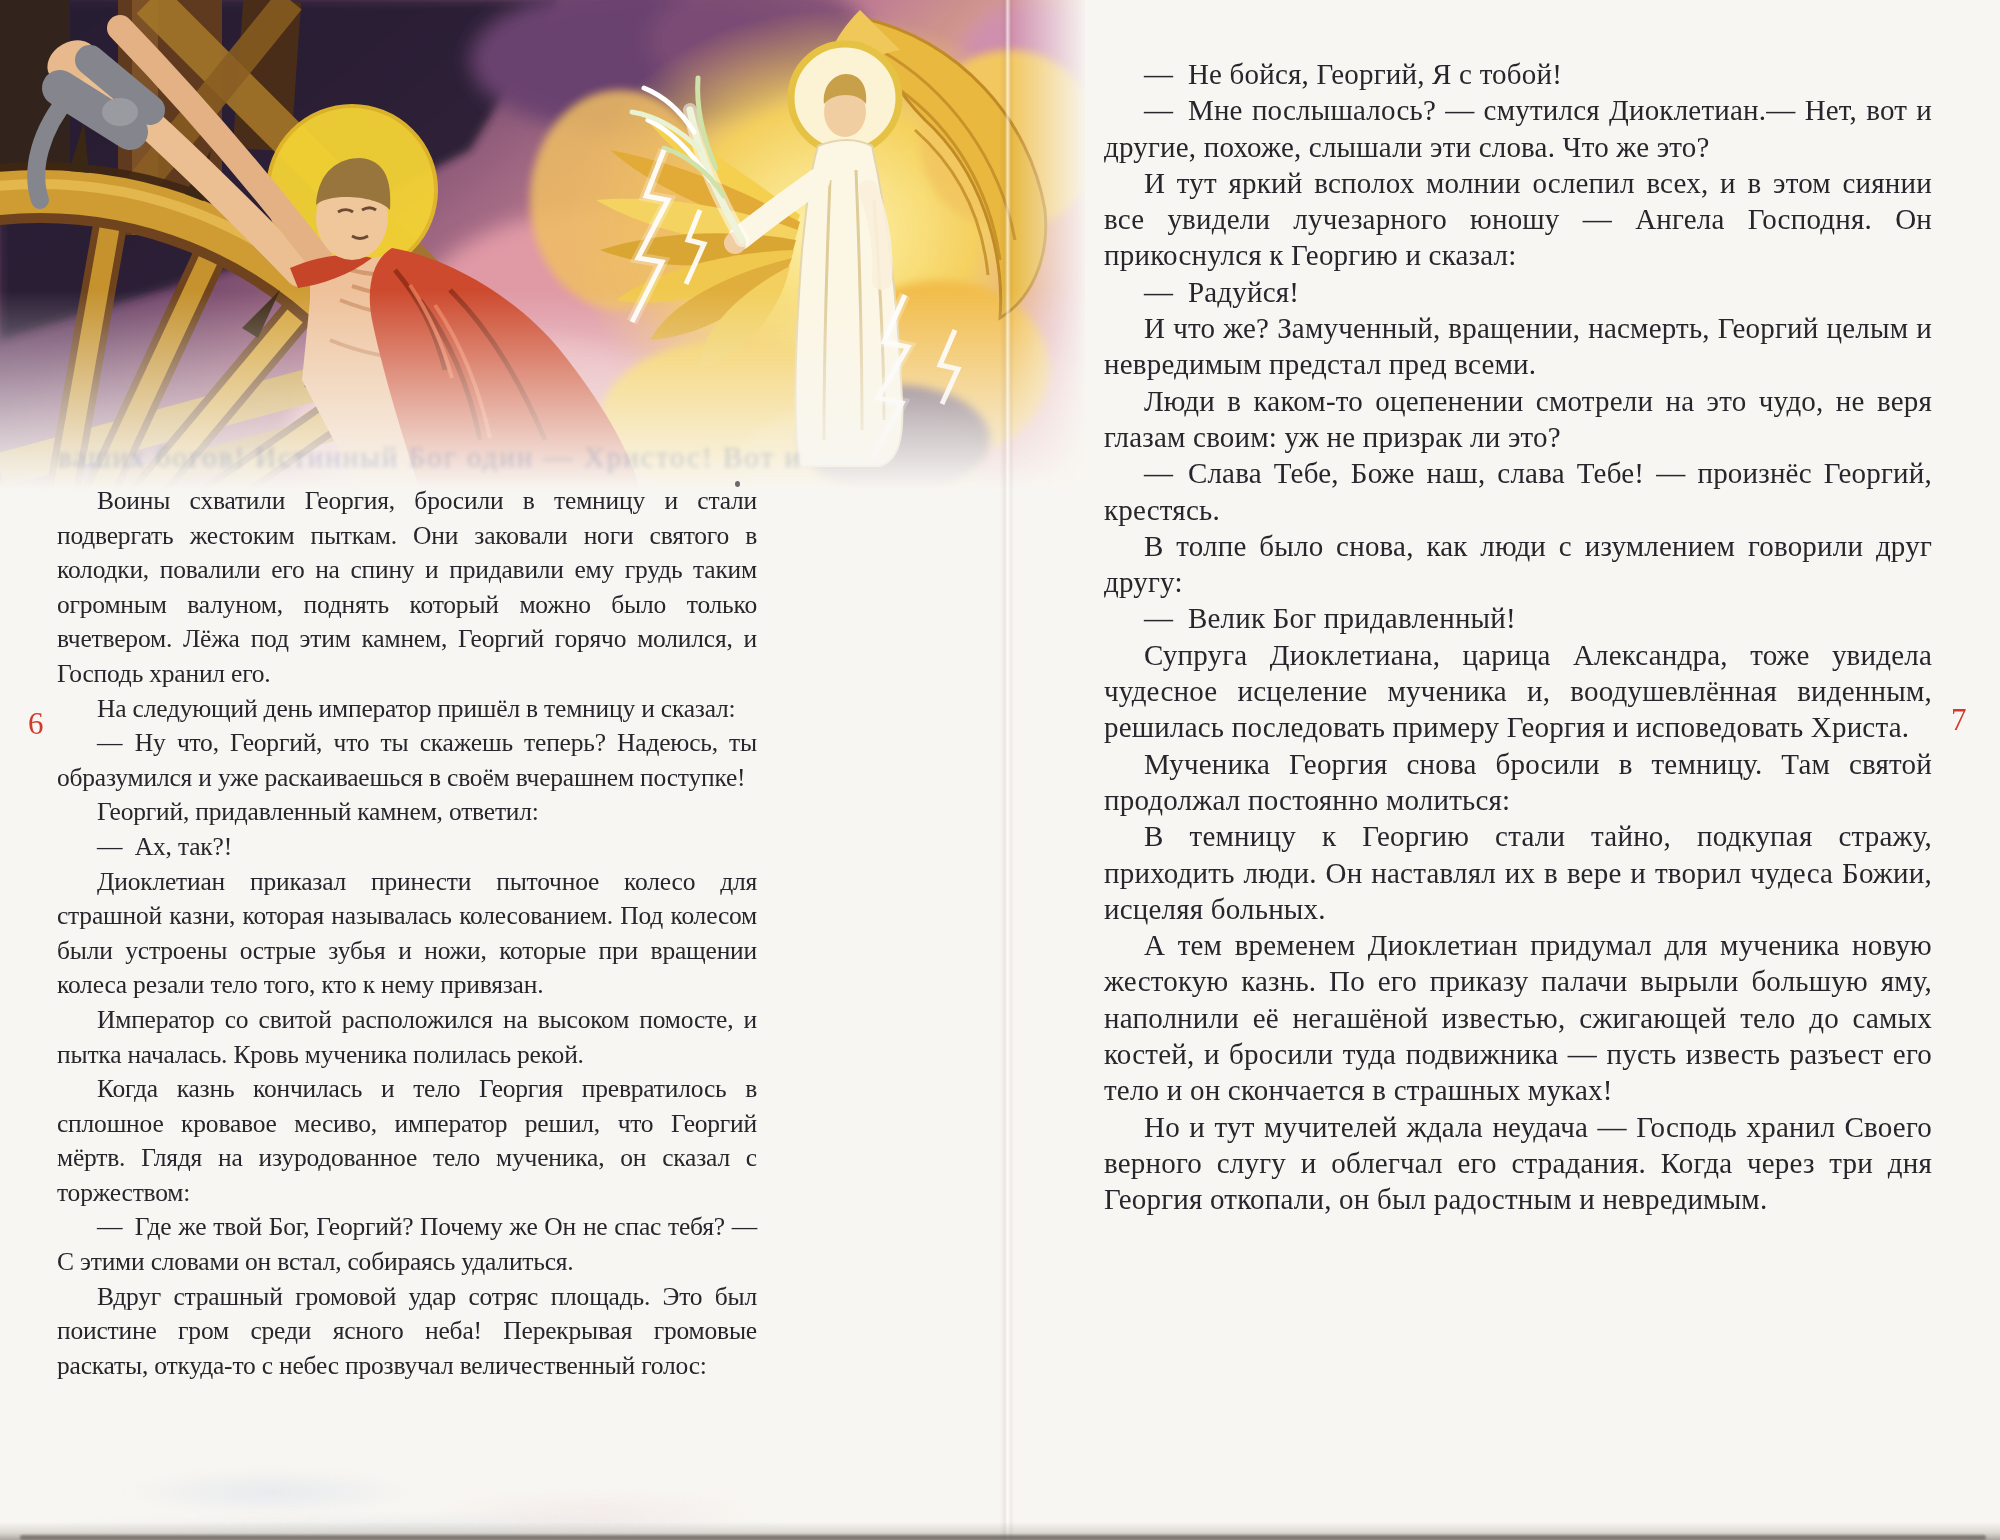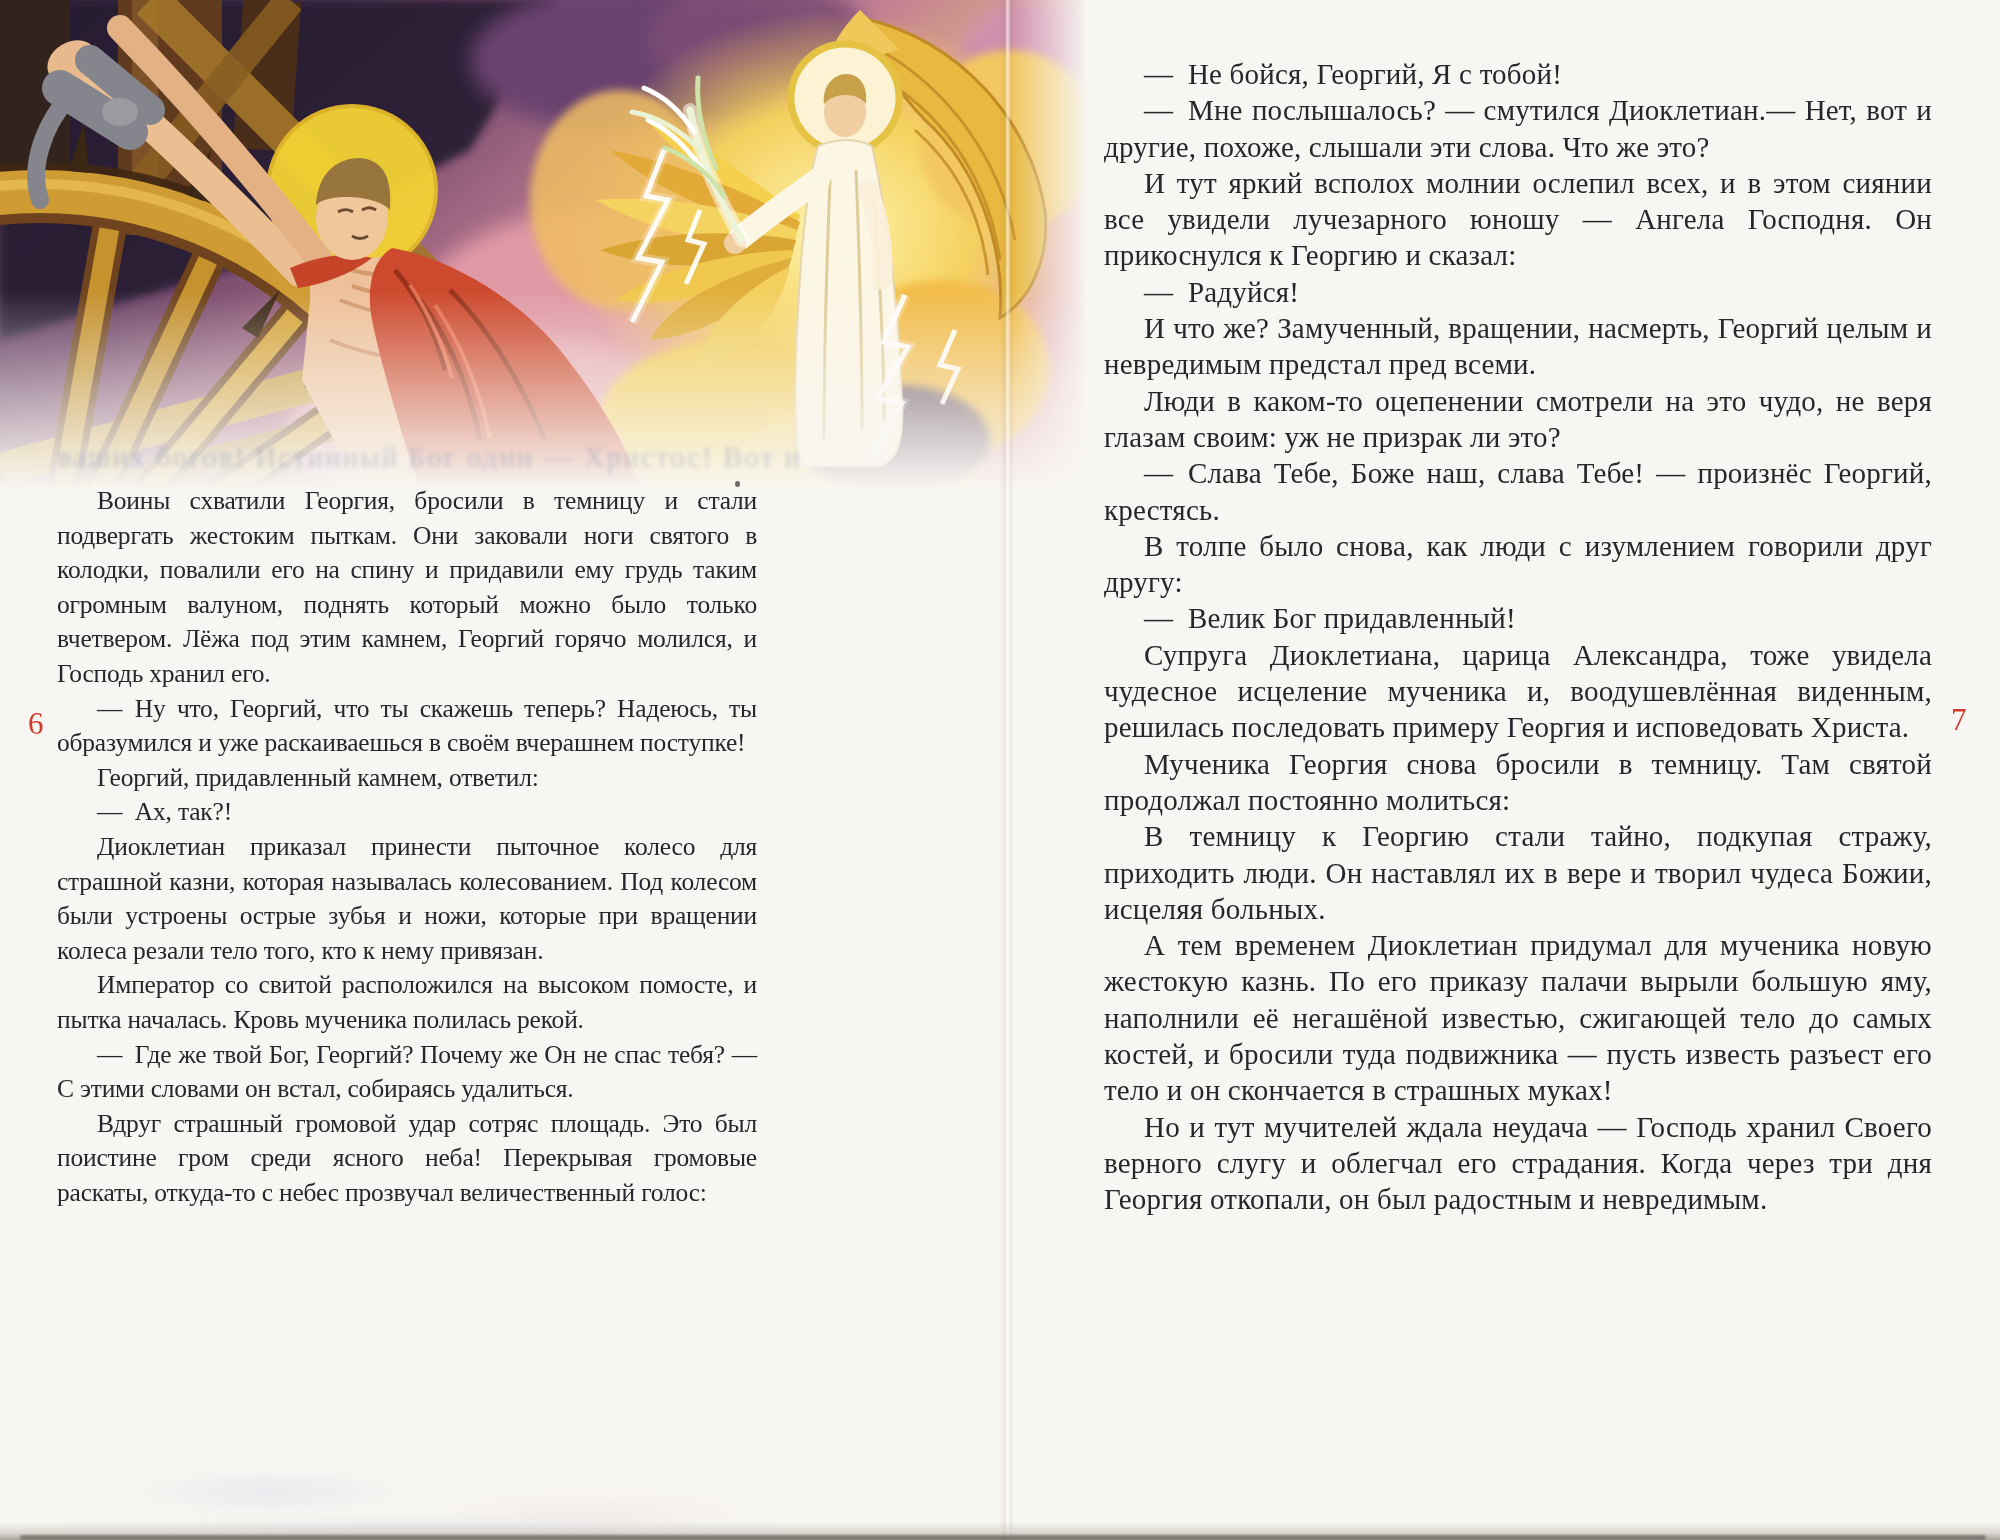--- a/index.html
+++ b/index.html
@@ -259,25 +259,27 @@
       <rect x="1010" y="0" width="75" height="490" fill="url(#fadeR)"></rect>
     </svg>
   </div>
 
   <div class="ghost-line">ваших богов! Истинный Бог один — Христос! Вот и</div>
 
   <div class="gutter"></div>
 
   <div class="text-block left-text">
     <p>Воины схватили Георгия, бросили в темницу и стали подвергать жестоким пыткам. Они заковали ноги святого в колодки, повалили его на спину и придавили ему грудь таким огромным валуном, поднять который можно было только вчетвером. Лёжа под этим камнем, Георгий горячо молился, и Господь хранил его.</p>
+    <p>На следующий день император пришёл в темницу и сказал:</p>
     <p>— Ну что, Георгий, что ты скажешь теперь? Надеюсь, ты образумился и уже раскаиваешься в своём вчерашнем поступке!</p>
     <p>Георгий, придавленный камнем, ответил:</p>
     <p>— Ах, так?!</p>
     <p>Диоклетиан приказал принести пыточное колесо для страшной казни, которая называлась колесованием. Под колесом были устроены острые зубья и ножи, которые при вращении колеса резали тело того, кто к нему привязан.</p>
     <p>Император со свитой расположился на высоком помосте, и пытка началась. Кровь мученика полилась рекой.</p>
+    <p>Когда казнь кончилась и тело Георгия превратилось в сплошное кровавое месиво, император решил, что Георгий мёртв. Глядя на изуродованное тело мученика, он сказал с торжеством:</p>
     <p>— Где же твой Бог, Георгий? Почему же Он не спас тебя? — С этими словами он встал, собираясь удалиться.</p>
     <p>Вдруг страшный громовой удар сотряс площадь. Это был поистине гром среди ясного неба! Перекрывая громовые раскаты, откуда-то с небес прозвучал величественный голос:</p>
   </div>
 
   <div class="text-block right-text">
     <p>— Не бойся, Георгий, Я с тобой!</p>
     <p>— Мне послышалось? — смутился Диоклетиан.— Нет, вот и другие, похоже, слышали эти слова. Что же это?</p>
     <p>И тут яркий всполох молнии ослепил всех, и в этом сиянии все увидели лучезарного юношу — Ангела Господня. Он прикоснулся к Георгию и сказал:</p>
     <p>— Радуйся!</p>
     <p>И что же? Замученный, вращении, насмерть, Георгий целым и невредимым предстал пред всеми.</p>

